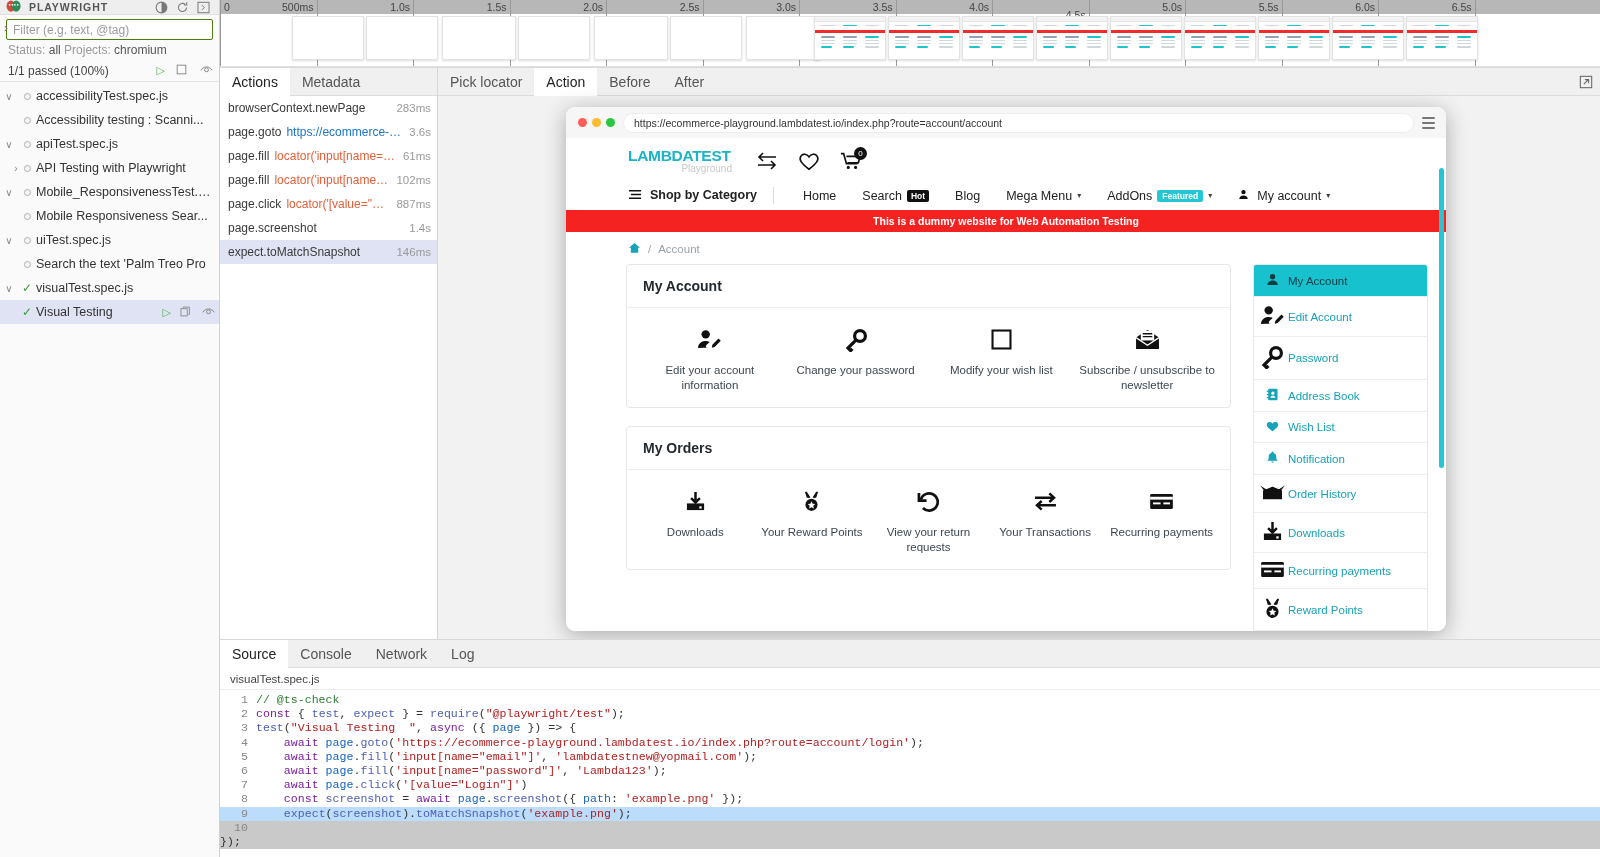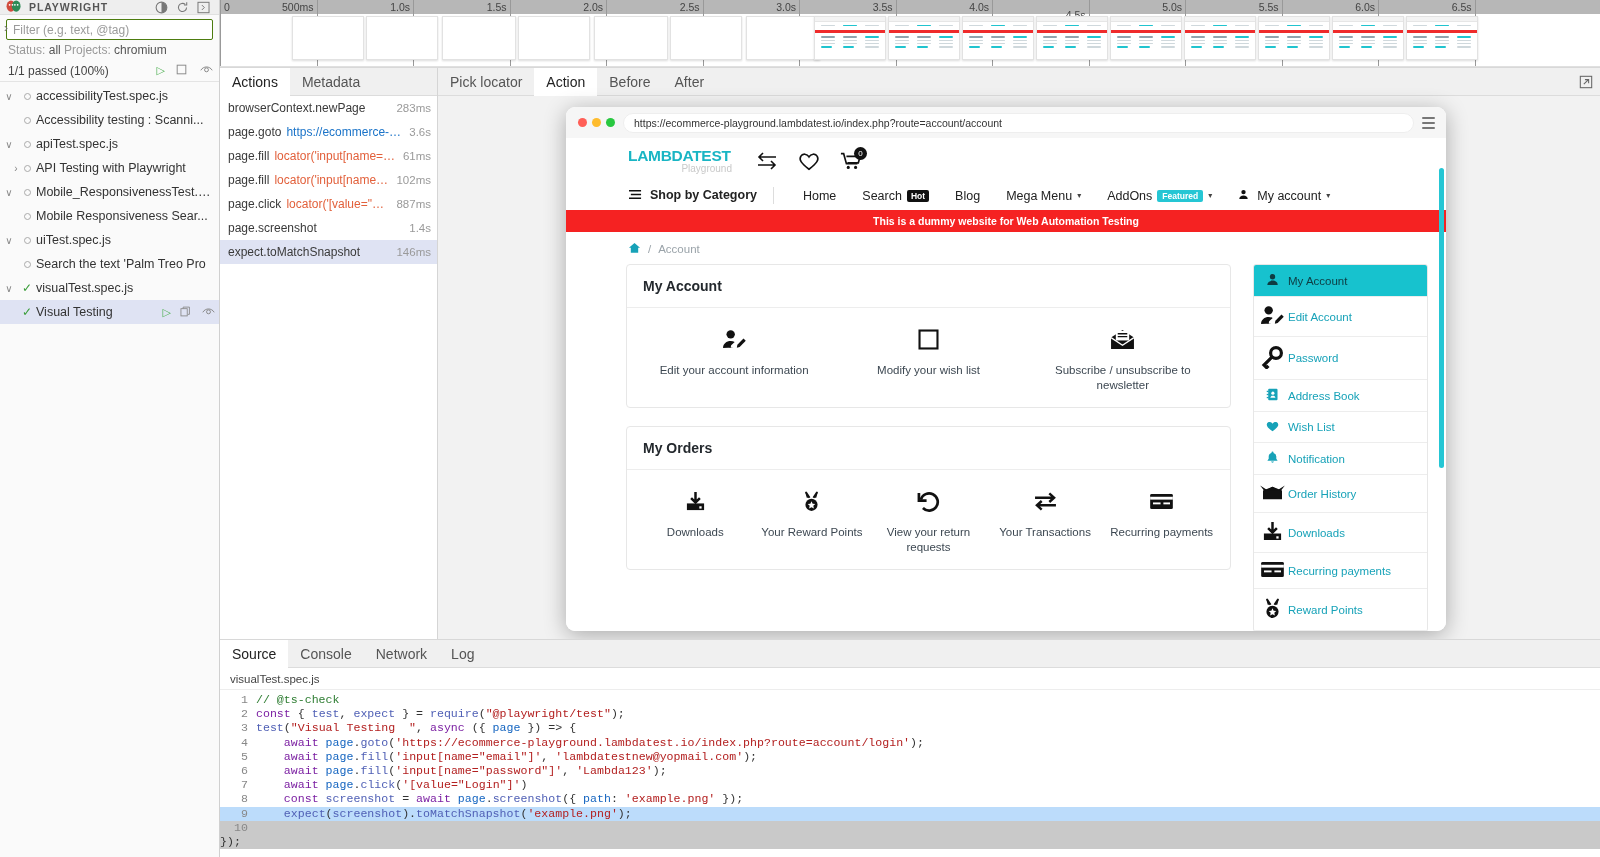--- a/index.html
+++ b/index.html
@@ -902,20 +902,29 @@
               <div class="card-body" id="acct-tiles">
                   <div class="tile">
                     <div class="glyph">
                       <span style="color: rgb(17, 17, 17);"><svg viewBox="0 0 26 22" width="25" height="21">
                           <circle cx="9" cy="5.6" r="4.4" fill="#111"></circle>
                           <path d="M1 20c0-4.6 3.6-7.4 8-7.4 1.6 0 3 .4 4.2 1L9.5 17l-.6 3 3-.7Z" fill="#111"></path>
                           <path d="M16 16.4 22.4 10l2.4 2.4-6.4 6.4-3 .8Z" fill="#111"></path>
                         </svg></span>
                     </div>
                     <div class="cap">Edit your account information</div>
+                  </div>
+                  <div class="tile">
+                    <div class="glyph">
+                      <span style="color: rgb(17, 17, 17);"><svg viewBox="0 0 24 24" width="24" height="24">
+                          <circle cx="16" cy="8" r="5.4" fill="none" stroke="#111" stroke-width="3.2"></circle>
+                          <path d="M12.4 11.6 4 20l2.6 2.6 1.8-1.8" stroke="#111" stroke-width="3.2" fill="none"></path>
+                        </svg></span>
+                    </div>
+                    <div class="cap">Change your password</div>
                   </div>
                   <div class="tile">
                     <div class="glyph">
                       <span style="color: rgb(17, 17, 17);"><svg viewBox="0 0 22 22" width="21" height="21">
                           <rect x="1.6" y="1.6" width="18.8" height="18.8" fill="none" stroke="#111" stroke-width="2.2"></rect>
                         </svg></span>
                     </div>
                     <div class="cap">Modify your wish list</div>
                   </div>
                   <div class="tile">

